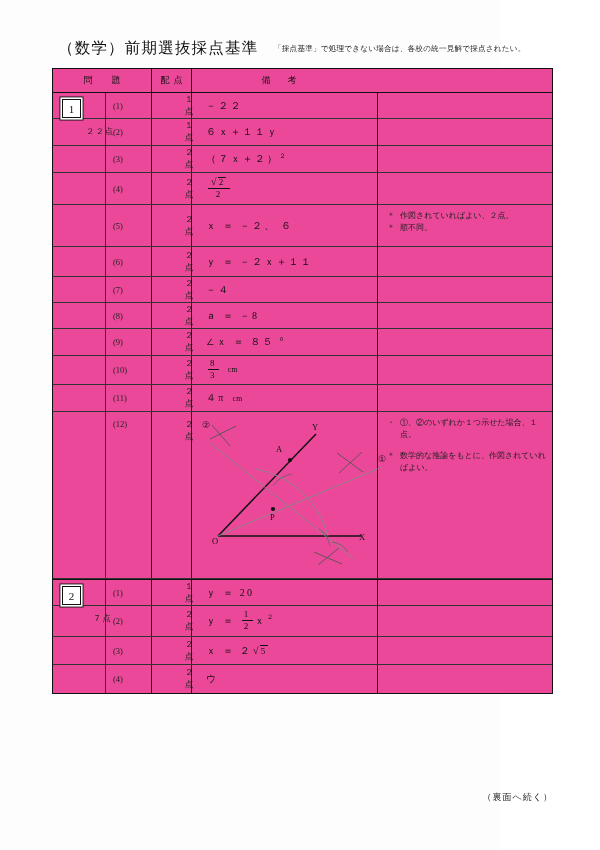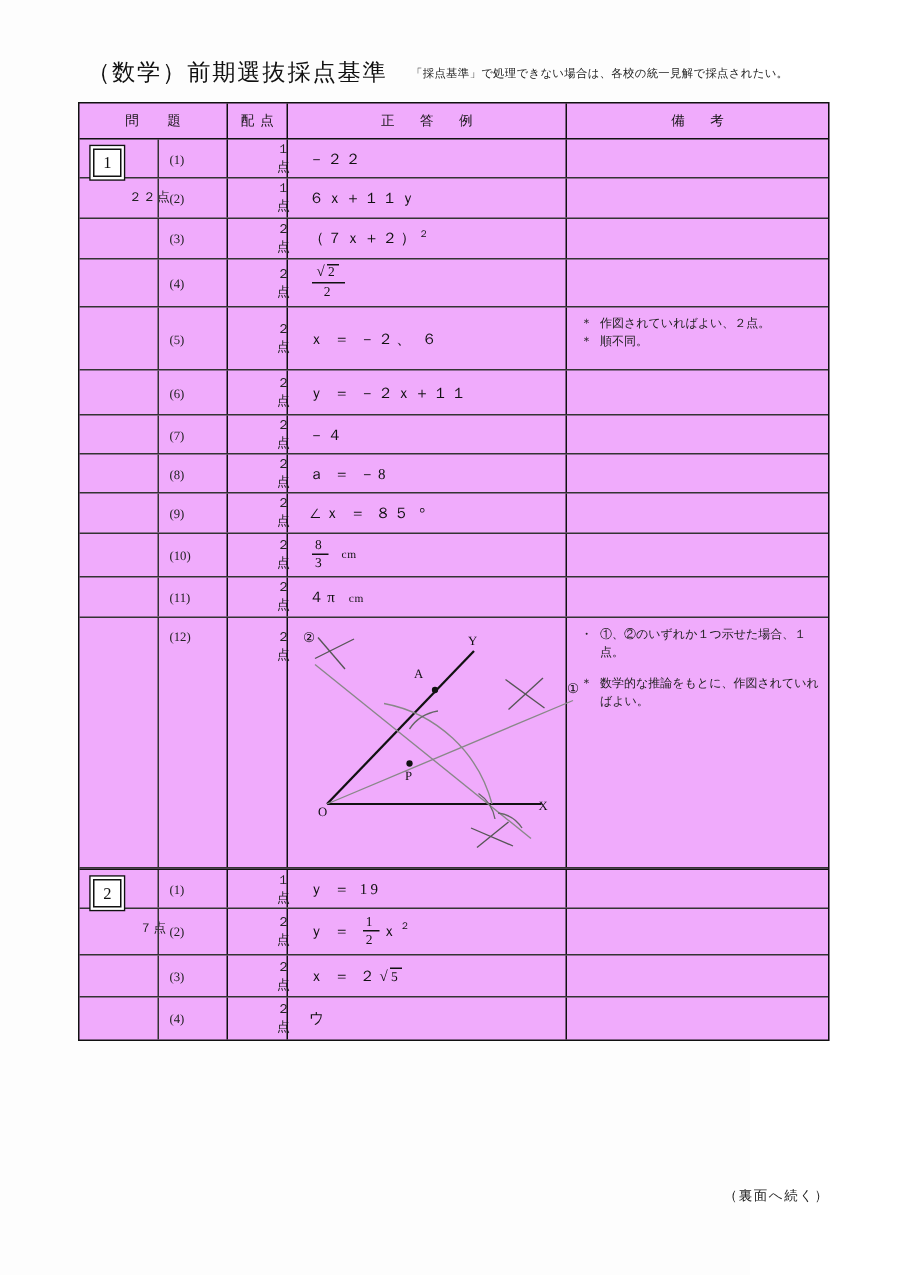--- a/index.html
+++ b/index.html
@@ -51,21 +51,21 @@
   }
 
   
   .table {
     position: absolute;
     left: 52px;
     top: 68px;
     width: 501px;
     border: 1.4px solid #111;
     box-sizing: border-box;
-    background: #f0abfc;
+    background: #ec4899;
   }
   .trow {
     display: flex;
     width: 100%;
     box-sizing: border-box;
     border-bottom: 0.9px solid #333;
     position: relative;
   }
   .trow.last { border-bottom: none; }
   .trow.thick-top { border-top: 1.4px solid #111; }
@@ -282,21 +282,20 @@
   </div>
 
   <div class="table">
 
     <div class="trow hrow">
       <div class="c-big">
         <div class="hdr-problem">問　題</div>
       </div>
       <div class="c-sub"></div>
       <div class="c-pts">配点</div>
-      <div class="c-ans">正　答　例</div>
       <div class="c-rem">備　考</div>
     </div>
 
     <div class="trow" style="height:26px">
       <div class="c-big">
         <div class="bignum-box">1</div>
         <div class="bigpts">２２点</div>
       </div>
       <div class="c-sub">(1)</div>
       <div class="c-pts">１点</div>
@@ -482,21 +481,21 @@
     </div>
 
     <div class="trow thick-top" style="height:27px">
       <div class="c-big">
         <div class="bignum-box">2</div>
         <div class="bigpts" style="left:12px">７点</div>
       </div>
       <div class="c-sub">(1)</div>
       <div class="c-pts">１点</div>
       <div class="c-ans">
-        <span class="ans">ｙ ＝ 19</span>
+        <span class="ans">ｙ ＝ 20</span>
       </div>
       <div class="c-rem"></div>
     </div>
 
     <div class="trow" style="height:31px">
       <div class="c-big"></div>
       <div class="c-sub">(2)</div>
       <div class="c-pts">２点</div>
       <div class="c-ans">
         <span class="ans"><span>ｙ ＝ </span><span class="frac">

